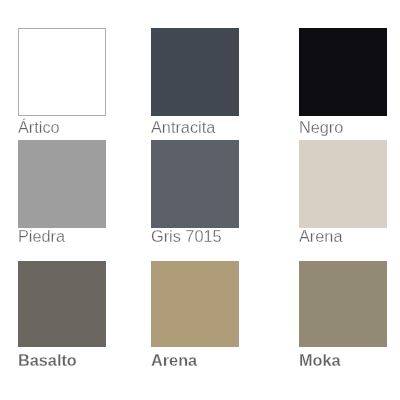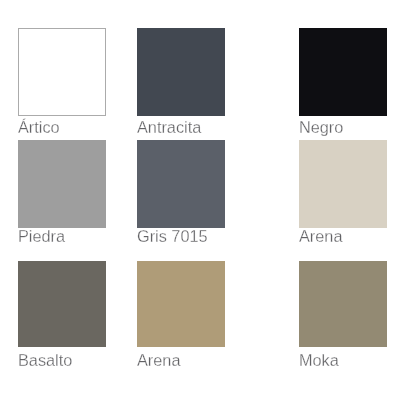--- a/index.html
+++ b/index.html
@@ -4,38 +4,38 @@
 <title>Color Palette</title>
 <style>
   html,body{margin:0;padding:0;}
   body{
     width:400px;height:400px;background:#ffffff;overflow:hidden;
     font-family:"Liberation Sans", sans-serif;
   }
   .palette{position:relative;width:322px;height:400px;background:#ffffff;}
 
   .cell{position:absolute;width:88px;}
-  .cell.c1{left:18px;}  .cell.c2{left:137px;} .cell.c3{left:299px;}
+  .cell.c1{left:18px;}  .cell.c2{left:151px;} .cell.c3{left:299px;}
   .cell.r1{top:28px;}   .cell.r2{top:140px;text-align:center;}  .cell.r3{top:261px;}
 
   .swatch{width:88px;height:88px;box-sizing:border-box;display:block;}
   .cell.r3 .swatch{height:86px;}
   .swatch.outlined{background:#ffffff;border:1px solid #ababab;}
 
   .label{
     position:absolute;left:0;white-space:nowrap;
     font-family:"Liberation Sans", sans-serif;
     font-size:16.3px;line-height:16.3px;font-weight:400;
     color:#626265;
     -webkit-text-stroke:0.26px #ffffff;
     opacity:0.999;transform:translateZ(0);
   }
   .cell.r1 .label{top:90.5px;}
   .cell.r2 .label{top:88px;}
-  .cell.r3 .label{top:90.5px;}
+  .cell.r3 .label{top:90.5px;font-weight:bold;}
 </style>
 </head>
 <body>
 
 <div class="palette">
 
   <div class="cell r1 c1">
     <div class="swatch outlined" style="background-color: rgb(255, 255, 255);"></div>
     <div class="label">Ártico</div>
   </div>

